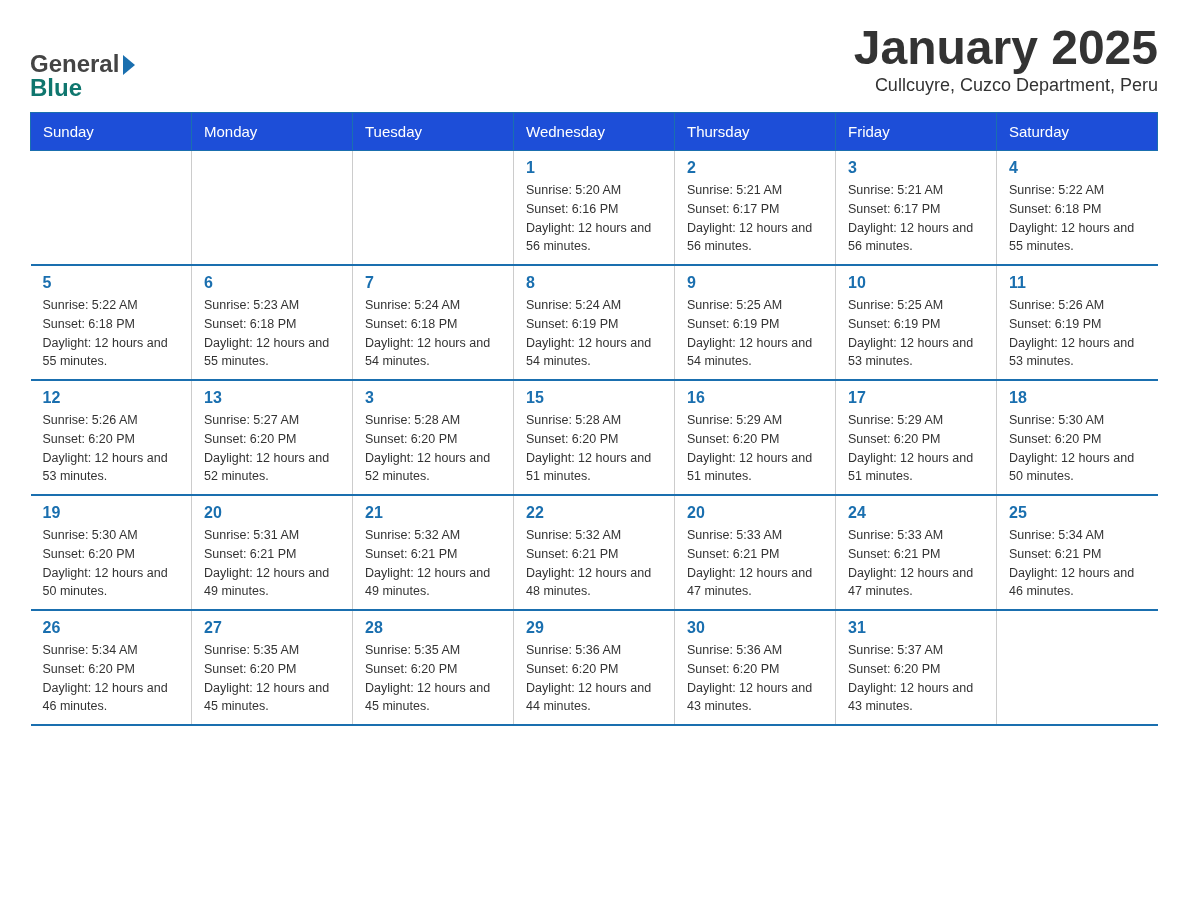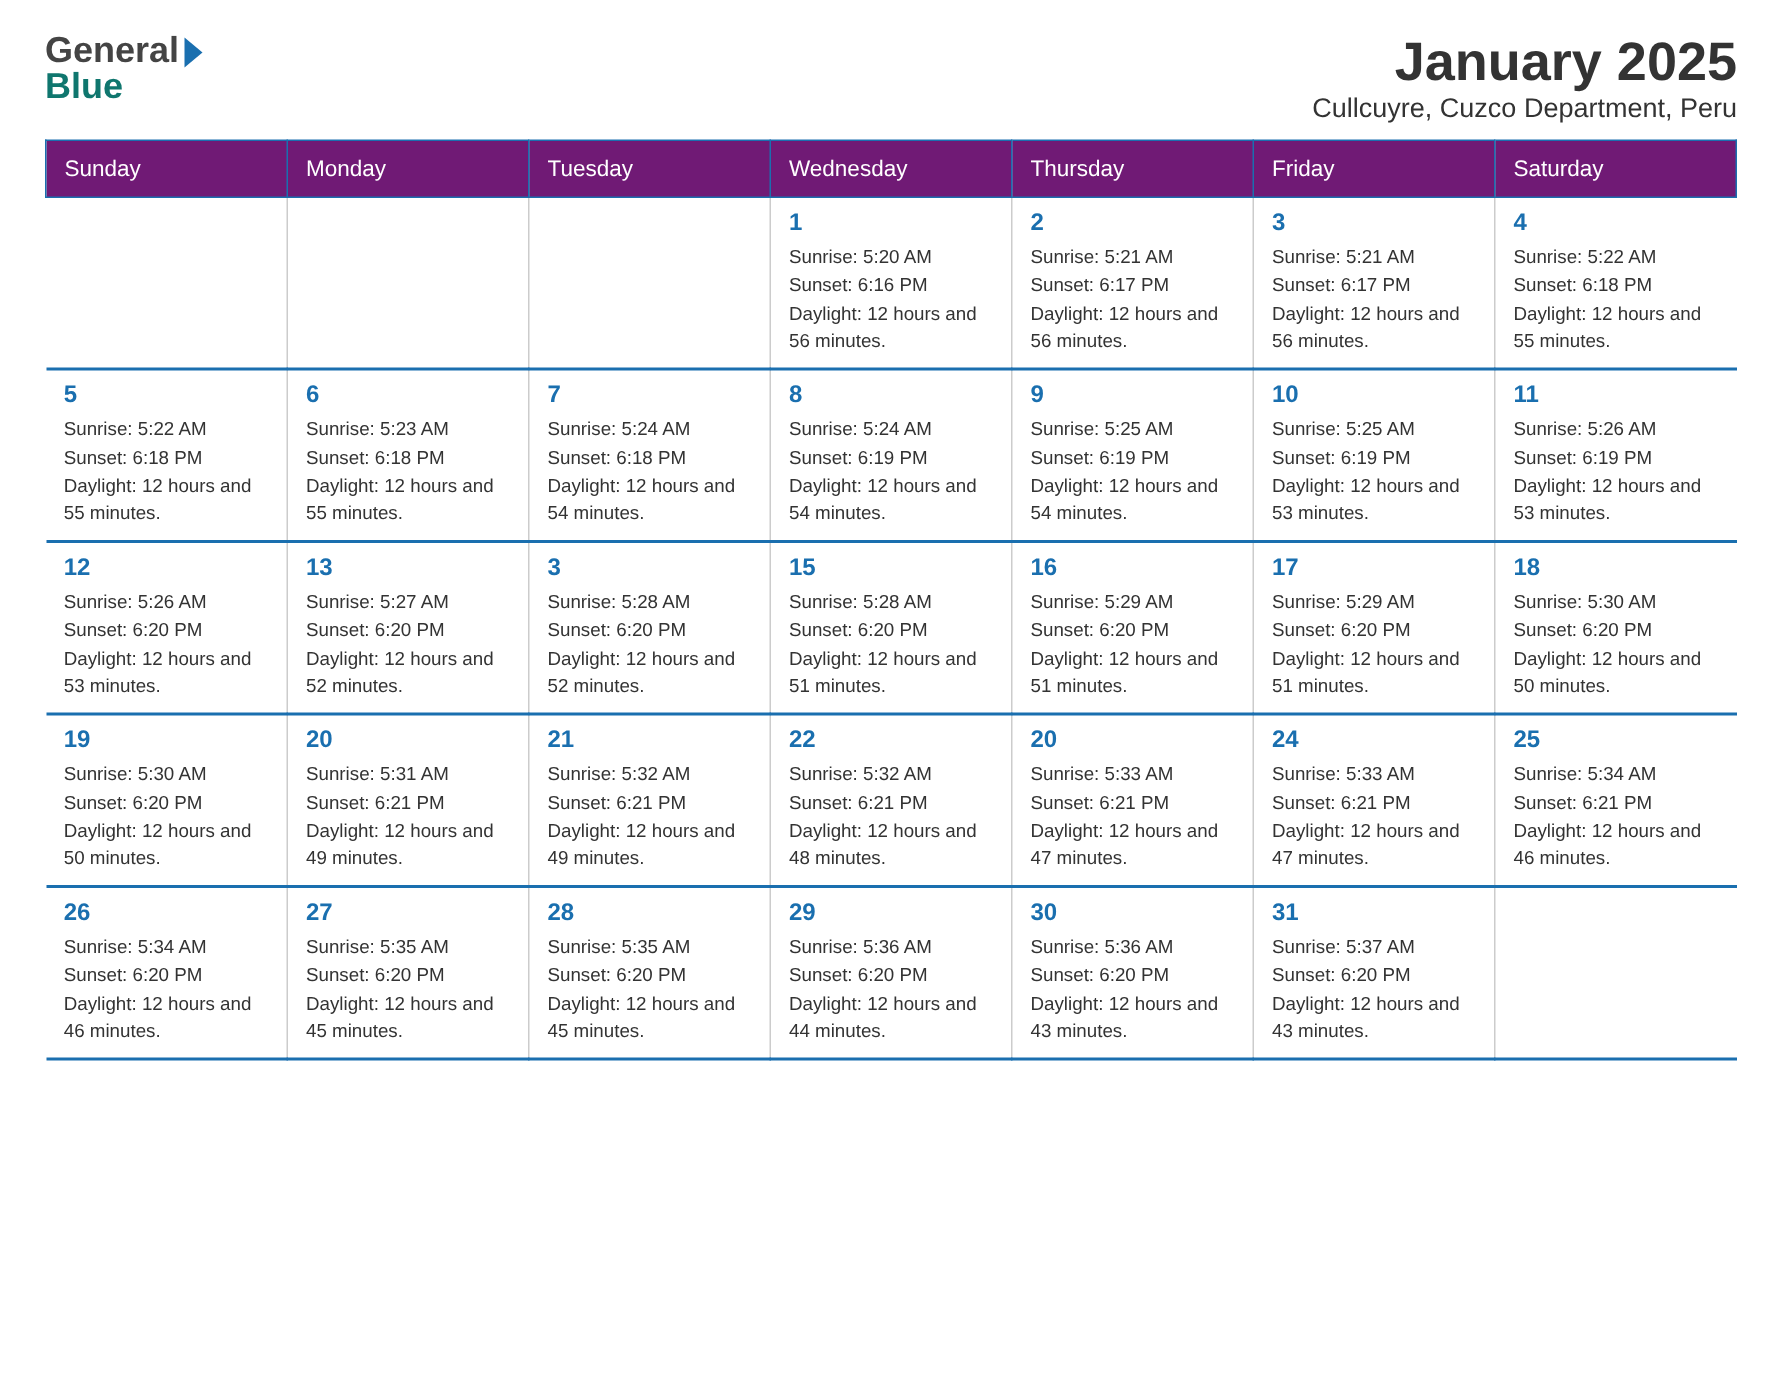--- a/index.html
+++ b/index.html
@@ -13,36 +13,36 @@
     .header {
       display: flex;
       justify-content: space-between;
       align-items: flex-start;
       margin-bottom: 10px;
     }
     .title-section {
       text-align: right;
     }
     .page-title {
-      font-size: 36px;
+      font-size: 48px;
       font-weight: bold;
       color: #333;
     }
     .subtitle {
       font-size: 18px;
       color: #333;
       margin-top: 0;
     }
     table {
       width: 100%;
       border-collapse: collapse;
       margin-top: 10px;
     }
     thead tr {
-      background-color: #701a75;
+      background-color: #1d4ed8;
     }
     thead th {
       color: #ffffff;
       padding: 10px 12px;
       text-align: left;
       font-size: 15px;
       font-weight: normal;
       border: 1px solid #1a6faf;
     }
     tbody tr {
@@ -73,20 +73,21 @@
       line-height: 1.5;
     }
     .logo-container {
       display: flex;
       flex-direction: column;
       align-items: flex-start;
     }
     .logo-row {
       display: flex;
       align-items: center;
+      margin-top: 30px;
     }
     .logo-word-general {
       font-size: 24px;
       font-weight: bold;
       color: #444;
     }
     .logo-triangle {
       display: inline-block;
       width: 0;
       height: 0;

